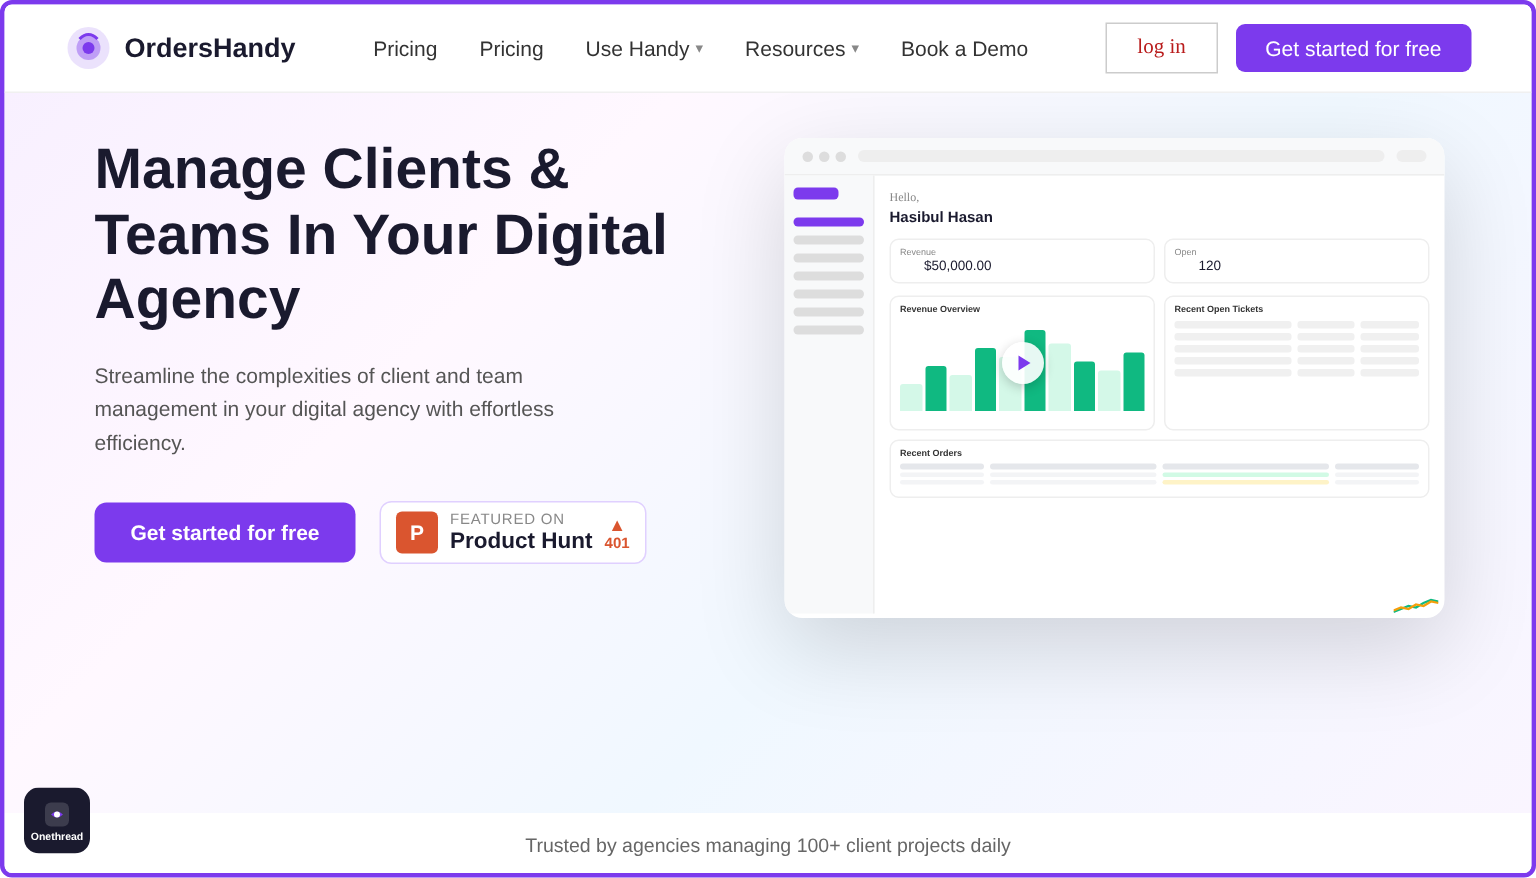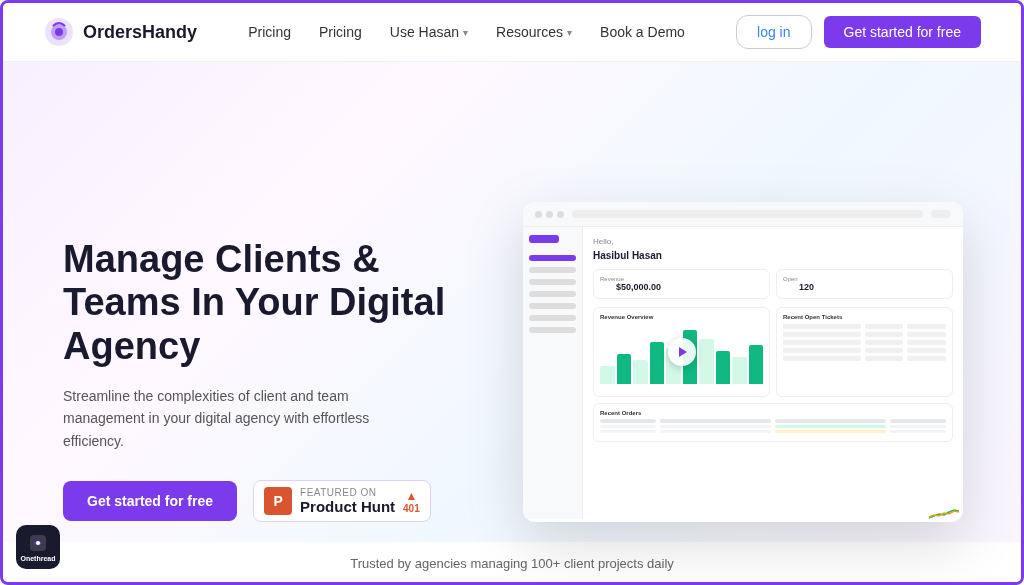--- a/index.html
+++ b/index.html
@@ -56,41 +56,42 @@
       color: #888;
     }
     .nav-actions {
       display: flex;
       align-items: center;
       gap: 12px;
     }
     .btn-login {
       padding: 8px 20px;
       border: 1.5px solid #ccc;
-      border-radius: 12px;
-      background: #fff;
-      color: #3b82f6;
+      border-radius: 0;
+      background: #fff;
+      color: #b91c1c;
       font-size: 14px;
       cursor: pointer;
+      font-family: Liberation Serif, serif;
     }
     .btn-cta-nav {
       padding: 8px 20px;
       border-radius: 6px;
       background: #7c3aed;
       color: #fff;
       font-size: 14px;
       cursor: pointer;
       border: none;
       font-weight: 500;
     }
 
     
     .hero {
       display: flex;
-      align-items: flex-end;
+      align-items: flex-start;
       background: linear-gradient(135deg, #f8f0ff 0%, #fff8ff 30%, #f0f8ff 60%, #faf5ff 100%);
       padding: 30px 60px 20px 60px;
       min-height: 480px;
       position: relative;
       gap: 40px;
     }
     .hero-left {
       flex: 0 0 420px;
       max-width: 420px;
     }
@@ -230,20 +231,21 @@
     }
     .mockup-main {
       flex: 1;
       padding: 10px;
       overflow: hidden;
     }
     .mockup-greeting {
       font-size: 8px;
       color: #888;
       margin-bottom: 4px;
+      font-family: Liberation Serif, serif;
     }
     .mockup-greeting-name {
       font-size: 10px;
       font-weight: 700;
       color: #1a1a2e;
       margin-bottom: 8px;
     }
     .mockup-stats {
       display: flex;
       gap: 6px;
@@ -255,21 +257,21 @@
       border: 1px solid #eee;
       border-radius: 6px;
       padding: 6px;
     }
     .stat-label {
       font-size: 6px;
       color: #888;
     }
     .stat-value {
       font-size: 9px;
-      font-weight: 700;
+      font-weight: 400;
       color: #1a1a2e;
       padding-left: 16px;
     }
     .mockup-charts {
       display: flex;
       gap: 6px;
     }
     .chart-area {
       flex: 1;
       background: #fff;
@@ -398,21 +400,21 @@
       <circle cx="16" cy="16" r="8" fill="#7c3aed" opacity="0.4"></circle>
       <circle cx="16" cy="16" r="4" fill="#7c3aed"></circle>
       <path d="M10 10 Q16 4 22 10" stroke="#7c3aed" stroke-width="2" fill="none"></path>
     </svg>
     <span><span>Orders</span><strong>Handy</strong></span>
   </div>
   <div class="nav-links">
     <a>Pricing</a>
     <a>Pricing</a>
     <a>
-        <span>Use Hasan</span> 
+        <span>Use Handy</span> 
         <span class="chevron">▾</span>
       </a>
     <a>
         <span>Resources</span> 
         <span class="chevron">▾</span>
       </a>
     <a>Book a Demo</a>
   </div>
   <div class="nav-actions">
     <button class="btn-login">log in</button>

